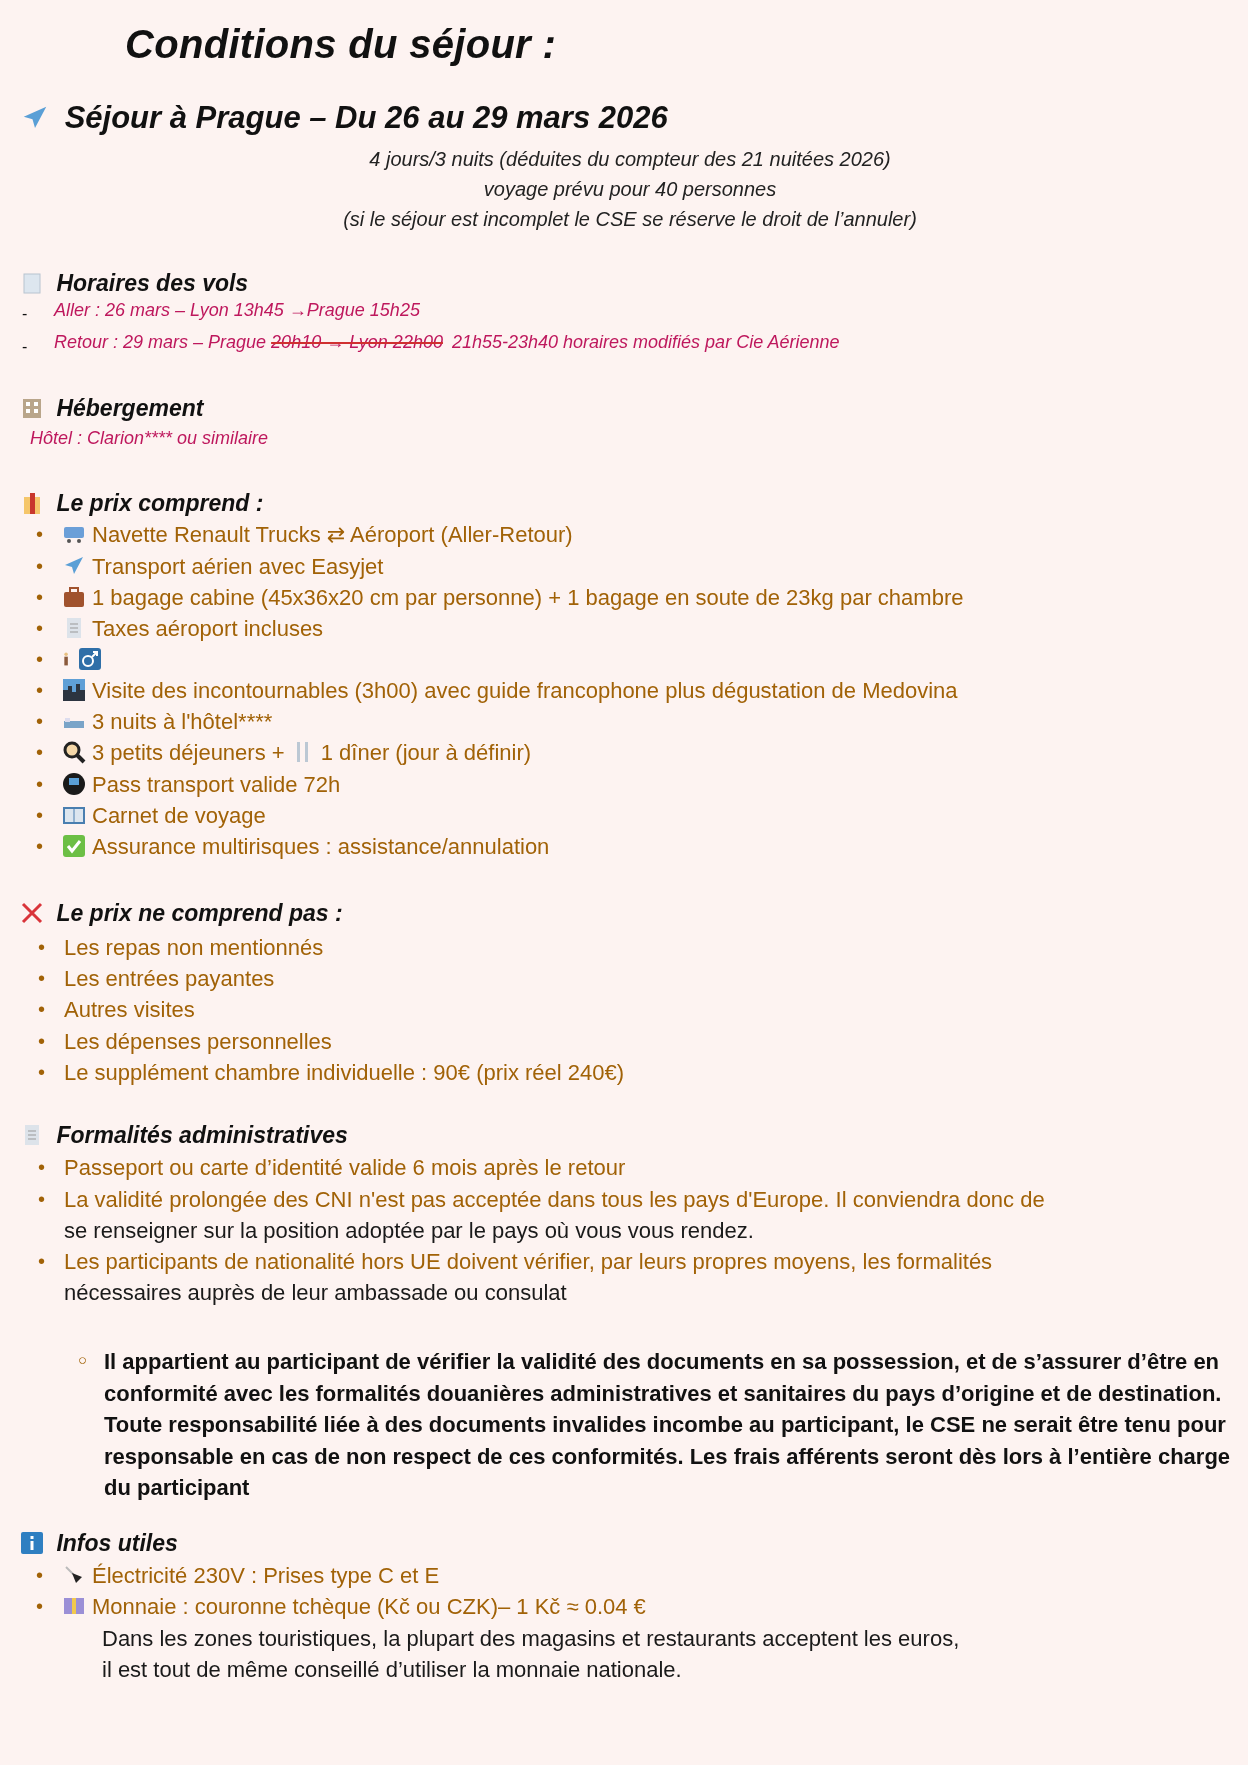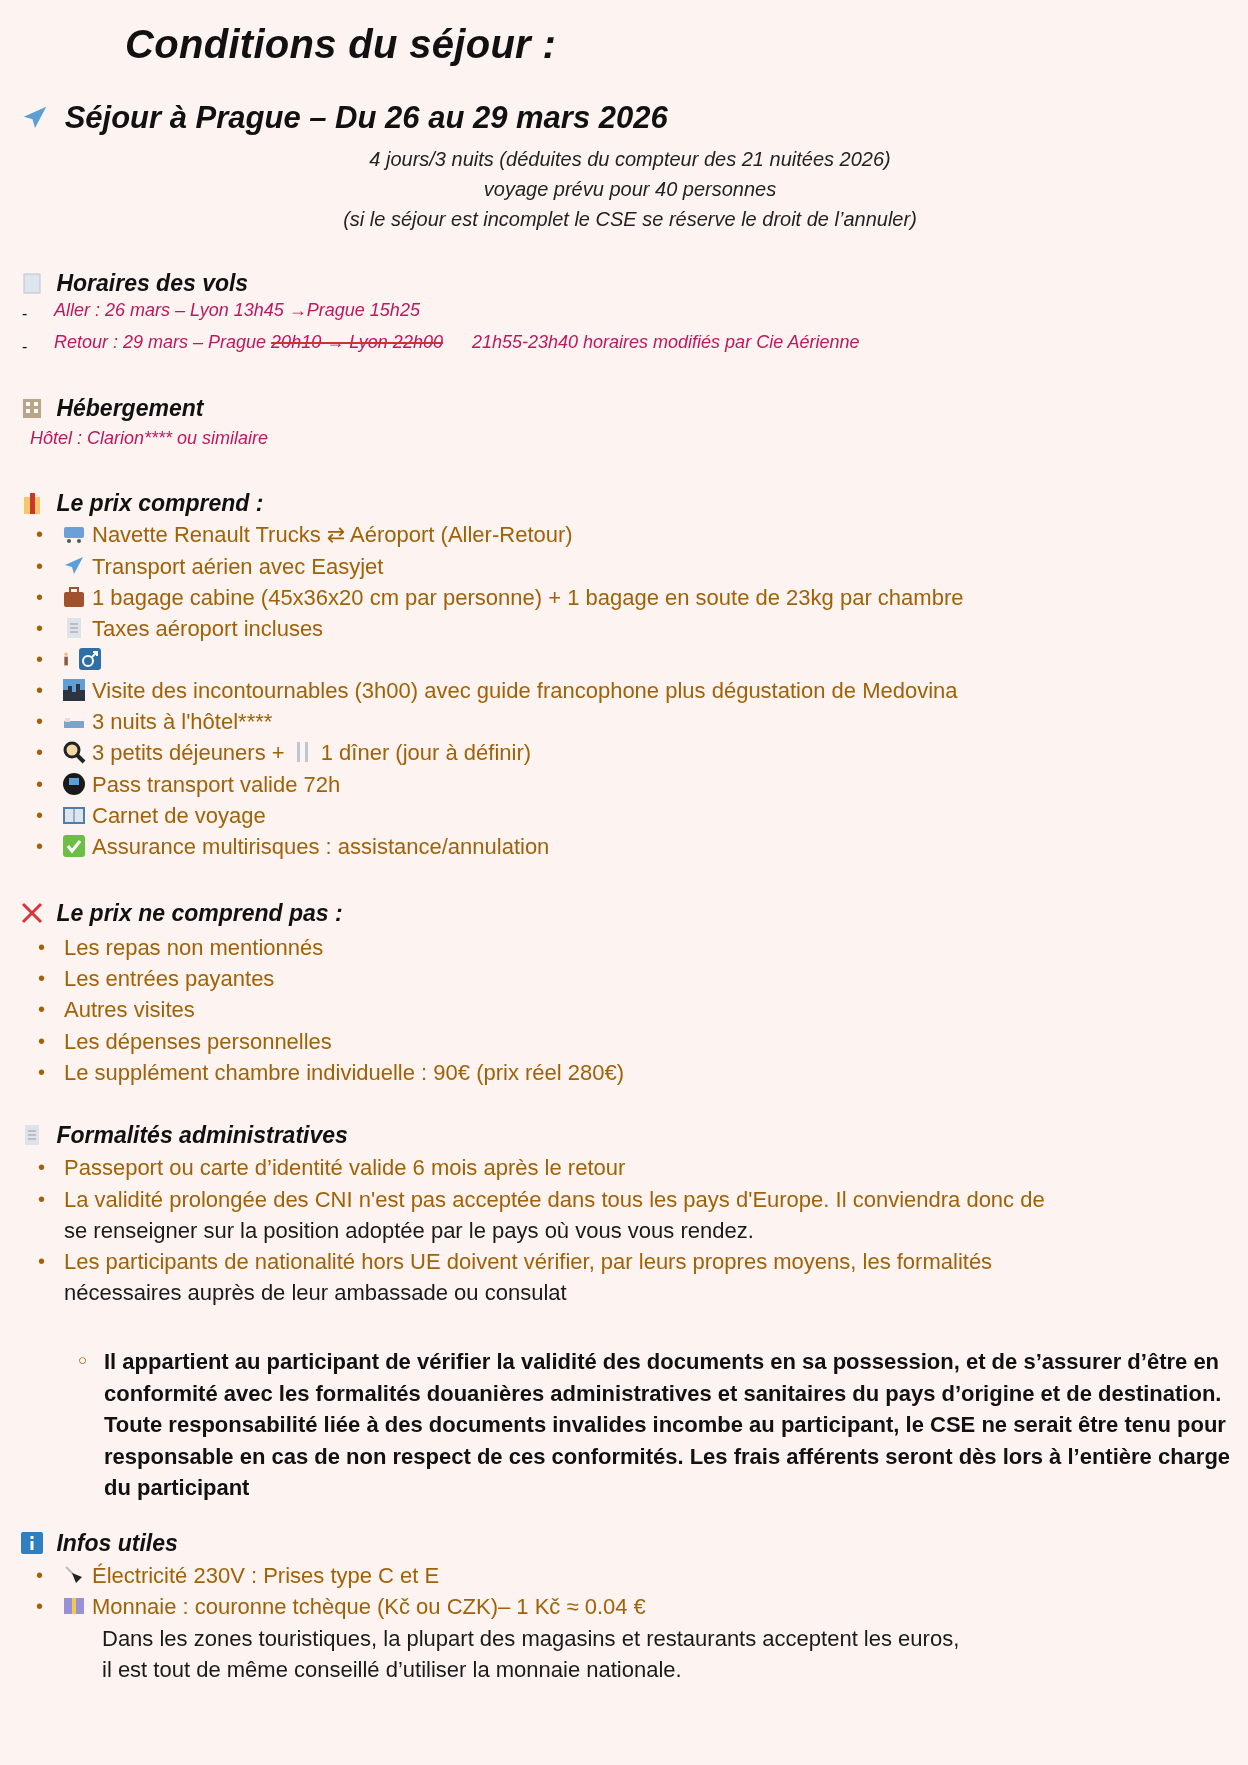--- a/index.html
+++ b/index.html
@@ -43,21 +43,21 @@
   <svg class="ic" viewBox="0 0 24 24">
       <rect x="4" y="3" width="16" height="19" fill="#dde6ef" stroke="#b8c4d0"></rect>
     </svg>
   <span>Horaires des vols</span>
 </div>
 <div class="dash" style="top:305px">-</div>
 <div class="abs t" style="left:54px;top:300px;font-weight:500">Aller : 26 mars – Lyon 13h45 →Prague 15h25</div>
 <div class="dash" style="top:338px">-</div>
 <div class="abs t" style="left:54px;top:332px">
   <span>Retour : 29 mars – Prague </span><span class="strike">20h10 → Lyon 22h00</span>
-  <span style="margin-left:24px">21h55-23h40 horaires modifiés par Cie Aérienne</span>
+  <span style="margin-left:4px">21h55-23h40 horaires modifiés par Cie Aérienne</span>
 </div>
 
 <div class="abs h" style="left:20px;top:395px">
   <svg class="ic" viewBox="0 0 24 24">
       <rect x="3" y="3" width="18" height="19" fill="#b9a58a"></rect>
       <rect x="6" y="6" width="4" height="4" fill="#fff"></rect>
       <rect x="14" y="6" width="4" height="4" fill="#fff"></rect>
       <rect x="6" y="13" width="4" height="4" fill="#fff"></rect>
       <rect x="14" y="13" width="4" height="4" fill="#fff"></rect>
     </svg>
@@ -132,21 +132,21 @@
   <svg class="ic" viewBox="0 0 24 24">
       <path d="M3 3 L21 21 M21 3 L3 21" stroke="#d9343a" stroke-width="3"></path>
     </svg>
   <span>Le prix ne comprend pas :</span>
 </div>
 <ul>
   <li class="b" style="left:64px;top:935px">Les repas non mentionnés</li>
   <li class="b" style="left:64px;top:966px">Les entrées payantes</li>
   <li class="b" style="left:64px;top:997px">Autres visites</li>
   <li class="b" style="left:64px;top:1029px">Les dépenses personnelles</li>
-  <li class="b" style="left:64px;top:1060px">Le supplément chambre individuelle : 90€ (prix réel 280€)</li>
+  <li class="b" style="left:64px;top:1060px">Le supplément chambre individuelle : 90€ (prix réel 240€)</li>
 </ul>
 
 <div class="abs h" style="left:20px;top:1122px">
   <svg class="ic" viewBox="0 0 24 24">
       <rect x="5" y="2" width="14" height="20" fill="#dde3ea"></rect>
       <line x1="8" y1="8" x2="16" y2="8" stroke="#999"></line>
       <line x1="8" y1="12" x2="16" y2="12" stroke="#999"></line>
       <line x1="8" y1="16" x2="16" y2="16" stroke="#999"></line>
     </svg>
   <span>Formalités administratives</span>

